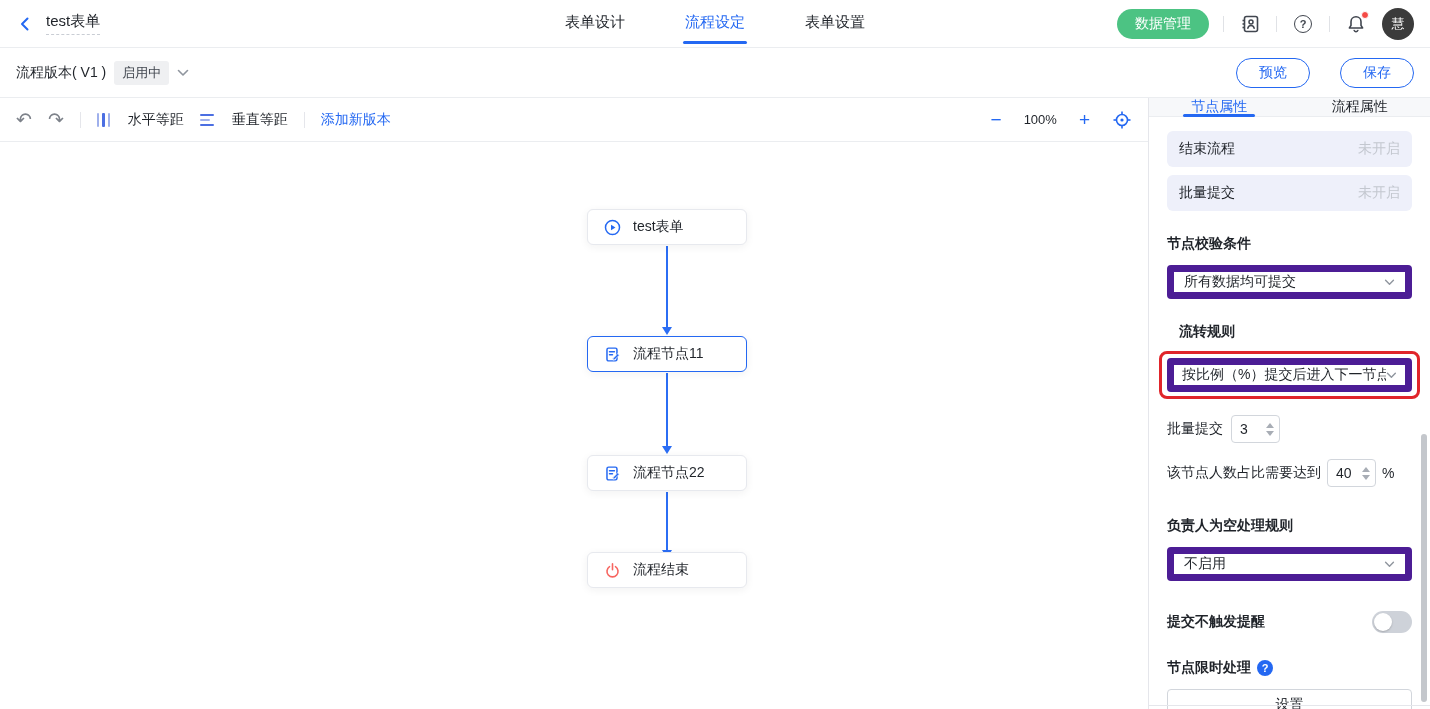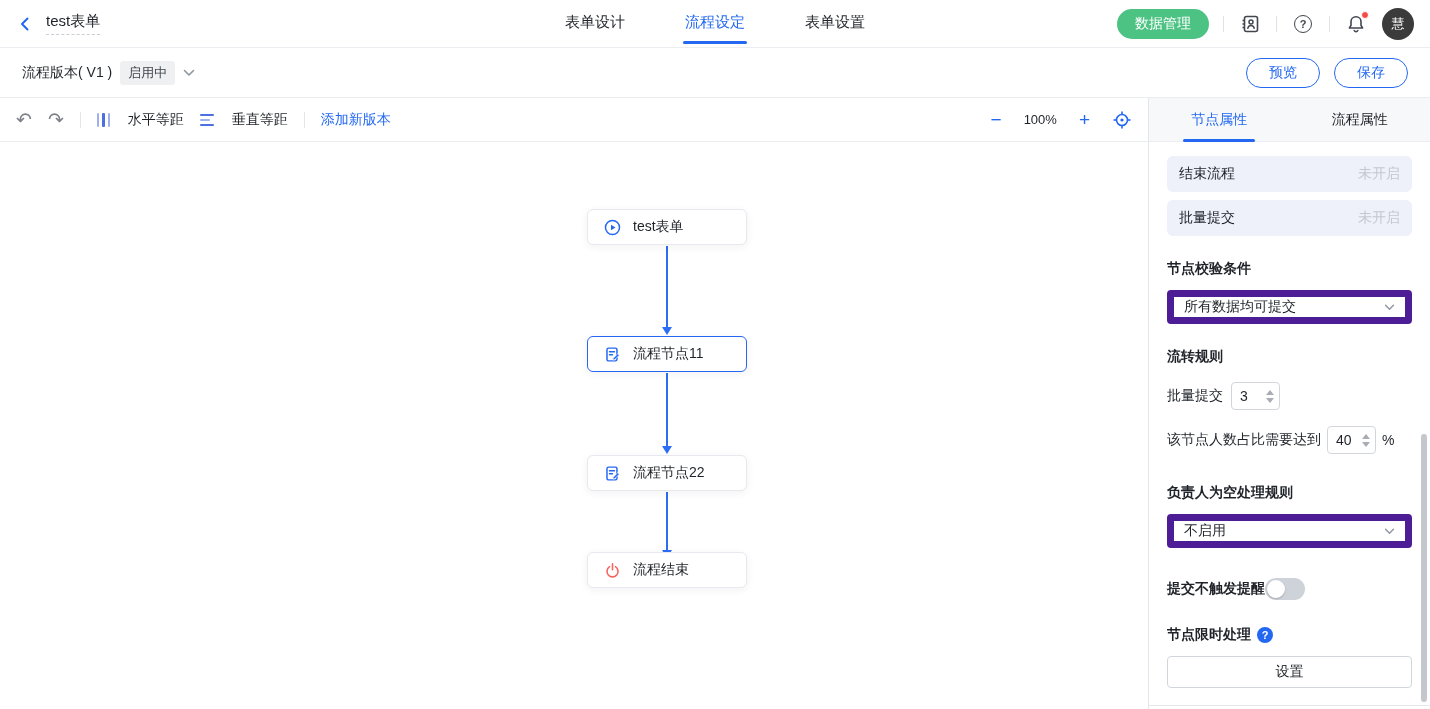--- a/index.html
+++ b/index.html
@@ -50,30 +50,30 @@
     position:absolute; top:-1px; right:-1px; width:8px; height:8px;
     background:#f54a45; border-radius:50%; border:1.5px solid #fff;
   }
   .avatar {
     width:32px; height:32px; border-radius:50%; background:#3b3b3b; color:#fff;
     display:flex; align-items:center; justify-content:center; font-size:13px; cursor:pointer;
   }
 
   
   .subheader {
-    height:50px; display:flex; align-items:center; padding:0 22px;
+    height:50px; display:flex; align-items:center; padding:0 16px;
     border-bottom:1px solid #ebedf0; background:#fff;
   }
   .version-switcher { display:flex; align-items:center; gap:8px; cursor:pointer; }
   .version-label { font-size:14px; }
   .status-badge {
     background:#eff0f2; color:#41464f; font-size:13px;
     padding:3px 8px; border-radius:3px;
   }
-  .subheader-right { margin-left:auto; display:flex; gap:14px; }
+  .subheader-right { margin-left:auto; display:flex; gap:30px; }
   .pill-outline {
     height:30px; padding:0 22px; border-radius:16px; background:#fff;
     border:1px solid #2468f2; color:#2468f2; font-size:14px; cursor:pointer;
     font-family:inherit;
   }
 
   
   .main { display:flex; height:615px; }
   .canvas { flex:1; display:flex; flex-direction:column; background:#fff; min-width:0; }
 
@@ -152,21 +152,21 @@
   .num-input {
     height:28px; border:1px solid #d2d6dc; border-radius:4px; background:#fff;
     display:flex; align-items:center; padding:0 5px 0 8px;
   }
   .num-input input {
     border:none; outline:none; width:24px; font-size:14px; font-family:inherit; color:#1f2329;
   }
   .spinner { display:flex; flex-direction:column; gap:3px; margin-left:2px; cursor:pointer; }
   .spin-up { width:0; height:0; border-left:4px solid transparent; border-right:4px solid transparent; border-bottom:5px solid #a8adb5; }
   .spin-down { width:0; height:0; border-left:4px solid transparent; border-right:4px solid transparent; border-top:5px solid #a8adb5; }
-  .toggle-row { display:flex; justify-content:flex-start; align-items:center; margin-top:30px; }
+  .toggle-row { display:flex; justify-content:space-between; align-items:center; margin-top:30px; }
   .toggle-label { font-size:14px; font-weight:700; }
   .toggle {
     width:40px; height:22px; border-radius:11px; background:#ced2d9;
     position:relative; cursor:pointer;
   }
   .toggle .knob {
     position:absolute; left:2px; top:2px; width:18px; height:18px;
     border-radius:50%; background:#fff; box-shadow:0 1px 2px rgba(0,0,0,.2);
   }
   .q-icon {
@@ -354,21 +354,29 @@
         </div>
 
         <div class="sec-heading">节点校验条件</div>
         <div class="select-box">
           <span class="sel-text">所有数据均可提交</span>
           <svg width="11" height="7" viewBox="0 0 12 8">
             <polyline points="1.5,1.5 6,6 10.5,1.5" fill="none" stroke="#8f959e" stroke-width="1.6" stroke-linecap="round" stroke-linejoin="round"></polyline>
           </svg>
         </div>
 
-        <div class="sec-heading" style="margin-bottom:10px;">流转规则</div>
+        <div class="sec-heading" style="margin-bottom:10px;margin-left:12px;">流转规则</div>
+        <div class="red-wrap">
+          <div class="select-box" style="padding:0 8px;">
+            <span class="sel-text">按比例（%）提交后进入下一节点</span>
+            <svg width="11" height="7" viewBox="0 0 12 8">
+              <polyline points="1.5,1.5 6,6 10.5,1.5" fill="none" stroke="#8f959e" stroke-width="1.6" stroke-linecap="round" stroke-linejoin="round"></polyline>
+            </svg>
+          </div>
+        </div>
 
         <div class="num-row">
           <span>批量提交</span>
           <span class="num-input">
             <input value="3" style="">
             <span class="spinner">
               <span class="spin-up"></span>
               <span class="spin-down"></span>
             </span>
           </span>

